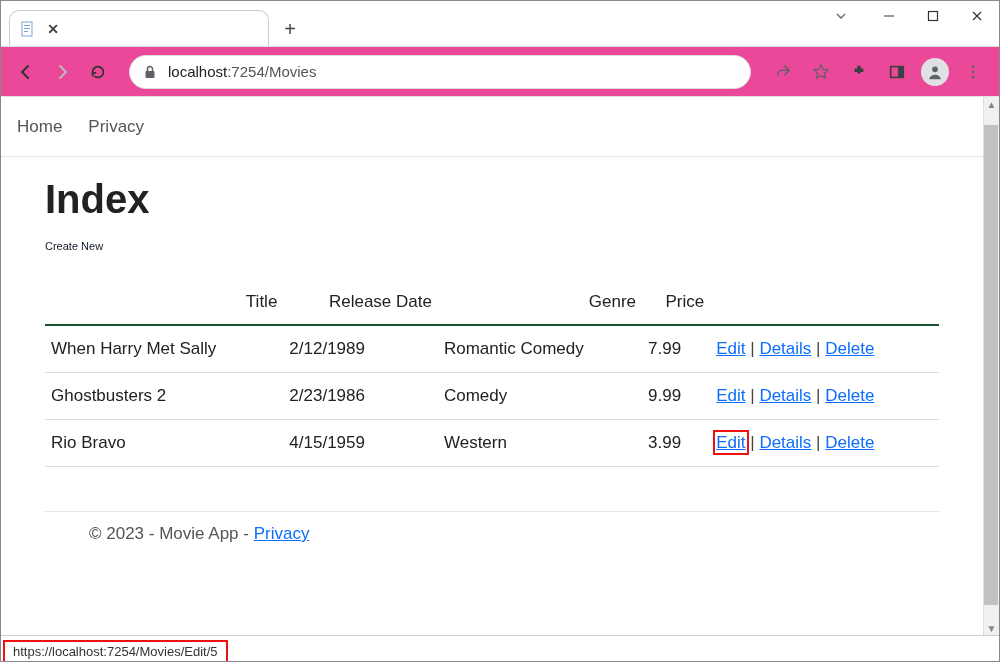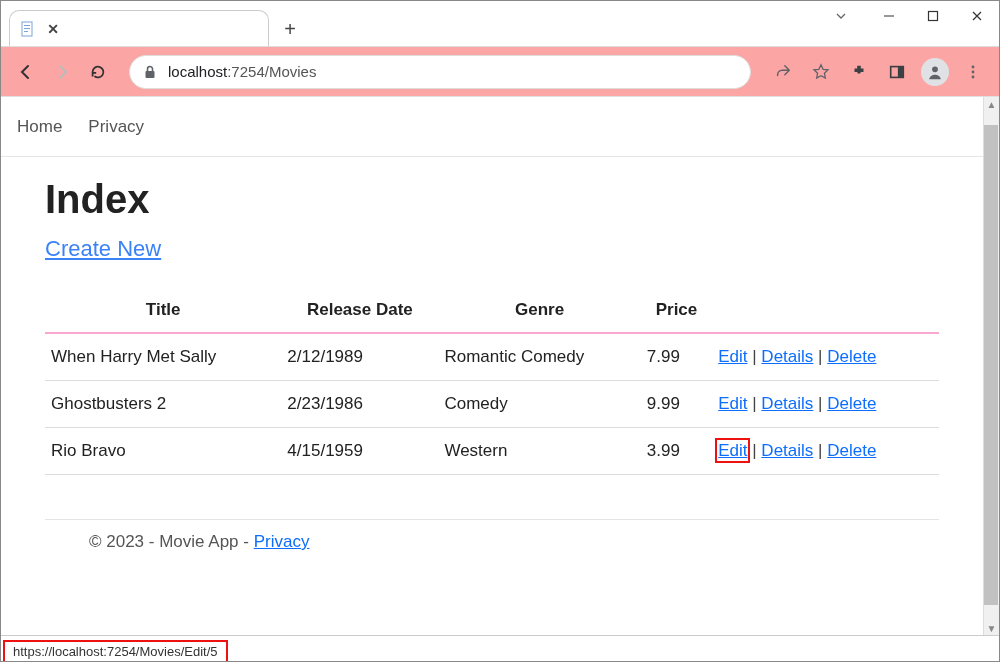--- a/index.html
+++ b/index.html
@@ -63,21 +63,21 @@
       display: flex; align-items: center; justify-content: center;
       color: #666; margin-right: 6px;
     }
     .win-ctrl {
       width: 44px; height: 30px;
       display: flex; align-items: center; justify-content: center;
       color: #333;
     }
     .toolbar {
       height: 50px;
-      background: #fca5a5;
+      background: #ec4899;
       border-bottom: 1px solid #e0e0e0;
       display: flex; align-items: center;
       padding: 0 10px;
       gap: 6px;
     }
     .nav-btn {
       width: 30px; height: 30px;
       display: flex; align-items: center; justify-content: center;
       color: #333; border-radius: 50%;
     }
@@ -150,33 +150,33 @@
       height: 60px;
       display: flex; align-items: center;
       padding: 0 16px;
       border-bottom: 1px solid #e5e5e5;
       gap: 26px;
     }
     .brand { font-size: 22px; color: #222; }
     .nav-link-app { font-size: 17px; color: #555; text-decoration: none; }
     .content { padding: 20px 44px 10px 44px; }
     .page-title { font-size: 40px; font-weight: 700; color: #222; margin-bottom: 14px; }
-    .create-new { color: #3b82f6; text-decoration: underline; font-size: 22px; }
+    .create-new { color: #0f172a; font-size: 11px; }
     .table {
       width: 100%;
       margin-top: 30px;
       border-collapse: collapse;
       font-size: 17px;
     }
     .table th {
-      text-align: center;
-      font-weight: 700;
+      text-align: right;
+      font-weight: 400;
       color: #222;
       padding: 8px 6px 12px 6px;
-      border-bottom: 2px solid #f9a8d4;
+      border-bottom: 2px solid #14532d;
     }
     .table td {
       padding: 13px 6px;
       border-top: 1px solid #dcdcdc;
       color: #222;
     }
     .table tr:last-child td { border-bottom: 1px solid #dcdcdc; }
     .action-link { color: #0d6efd; text-decoration: underline; }
     .action-sep { color: #444; }
     .highlighted { outline: 2px solid #e11; outline-offset: 1px; }

